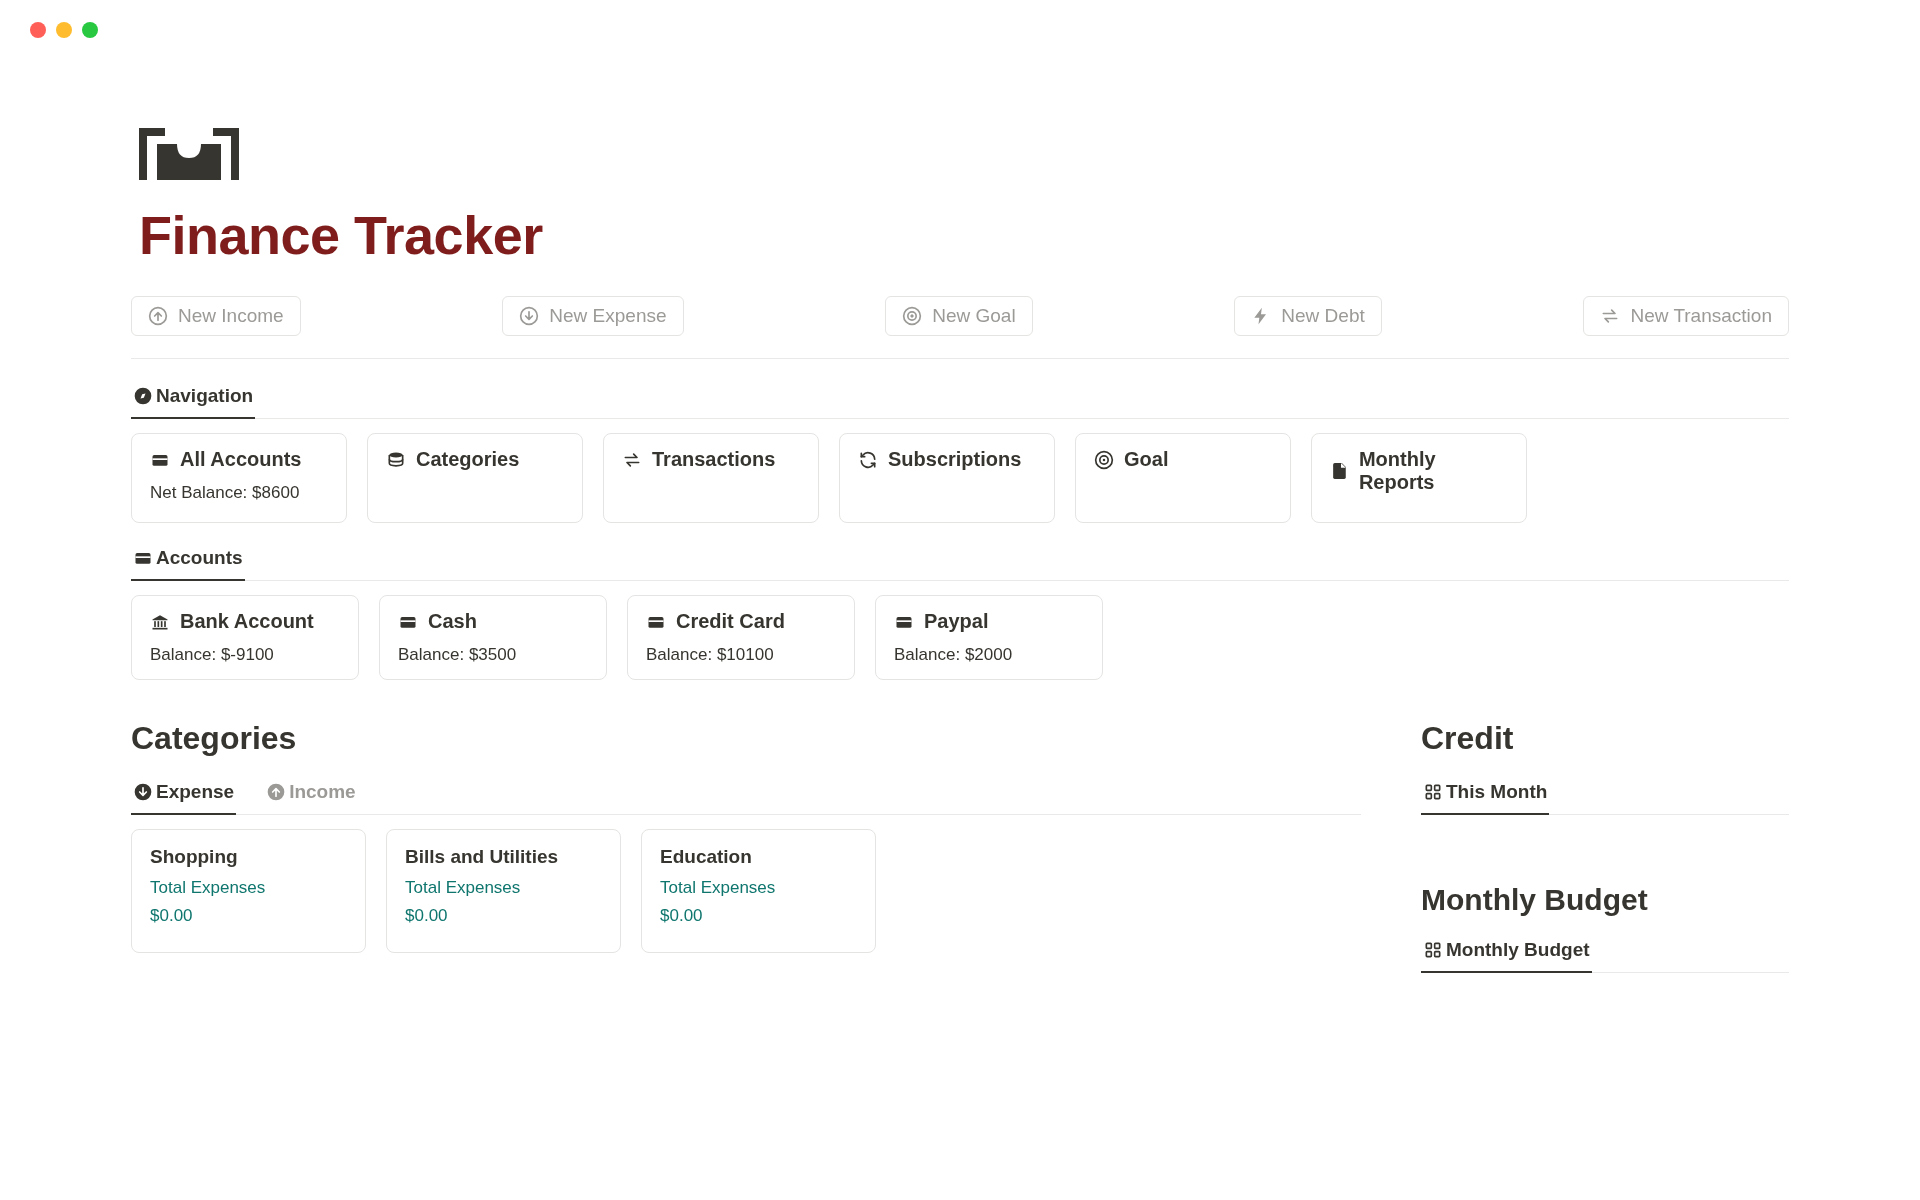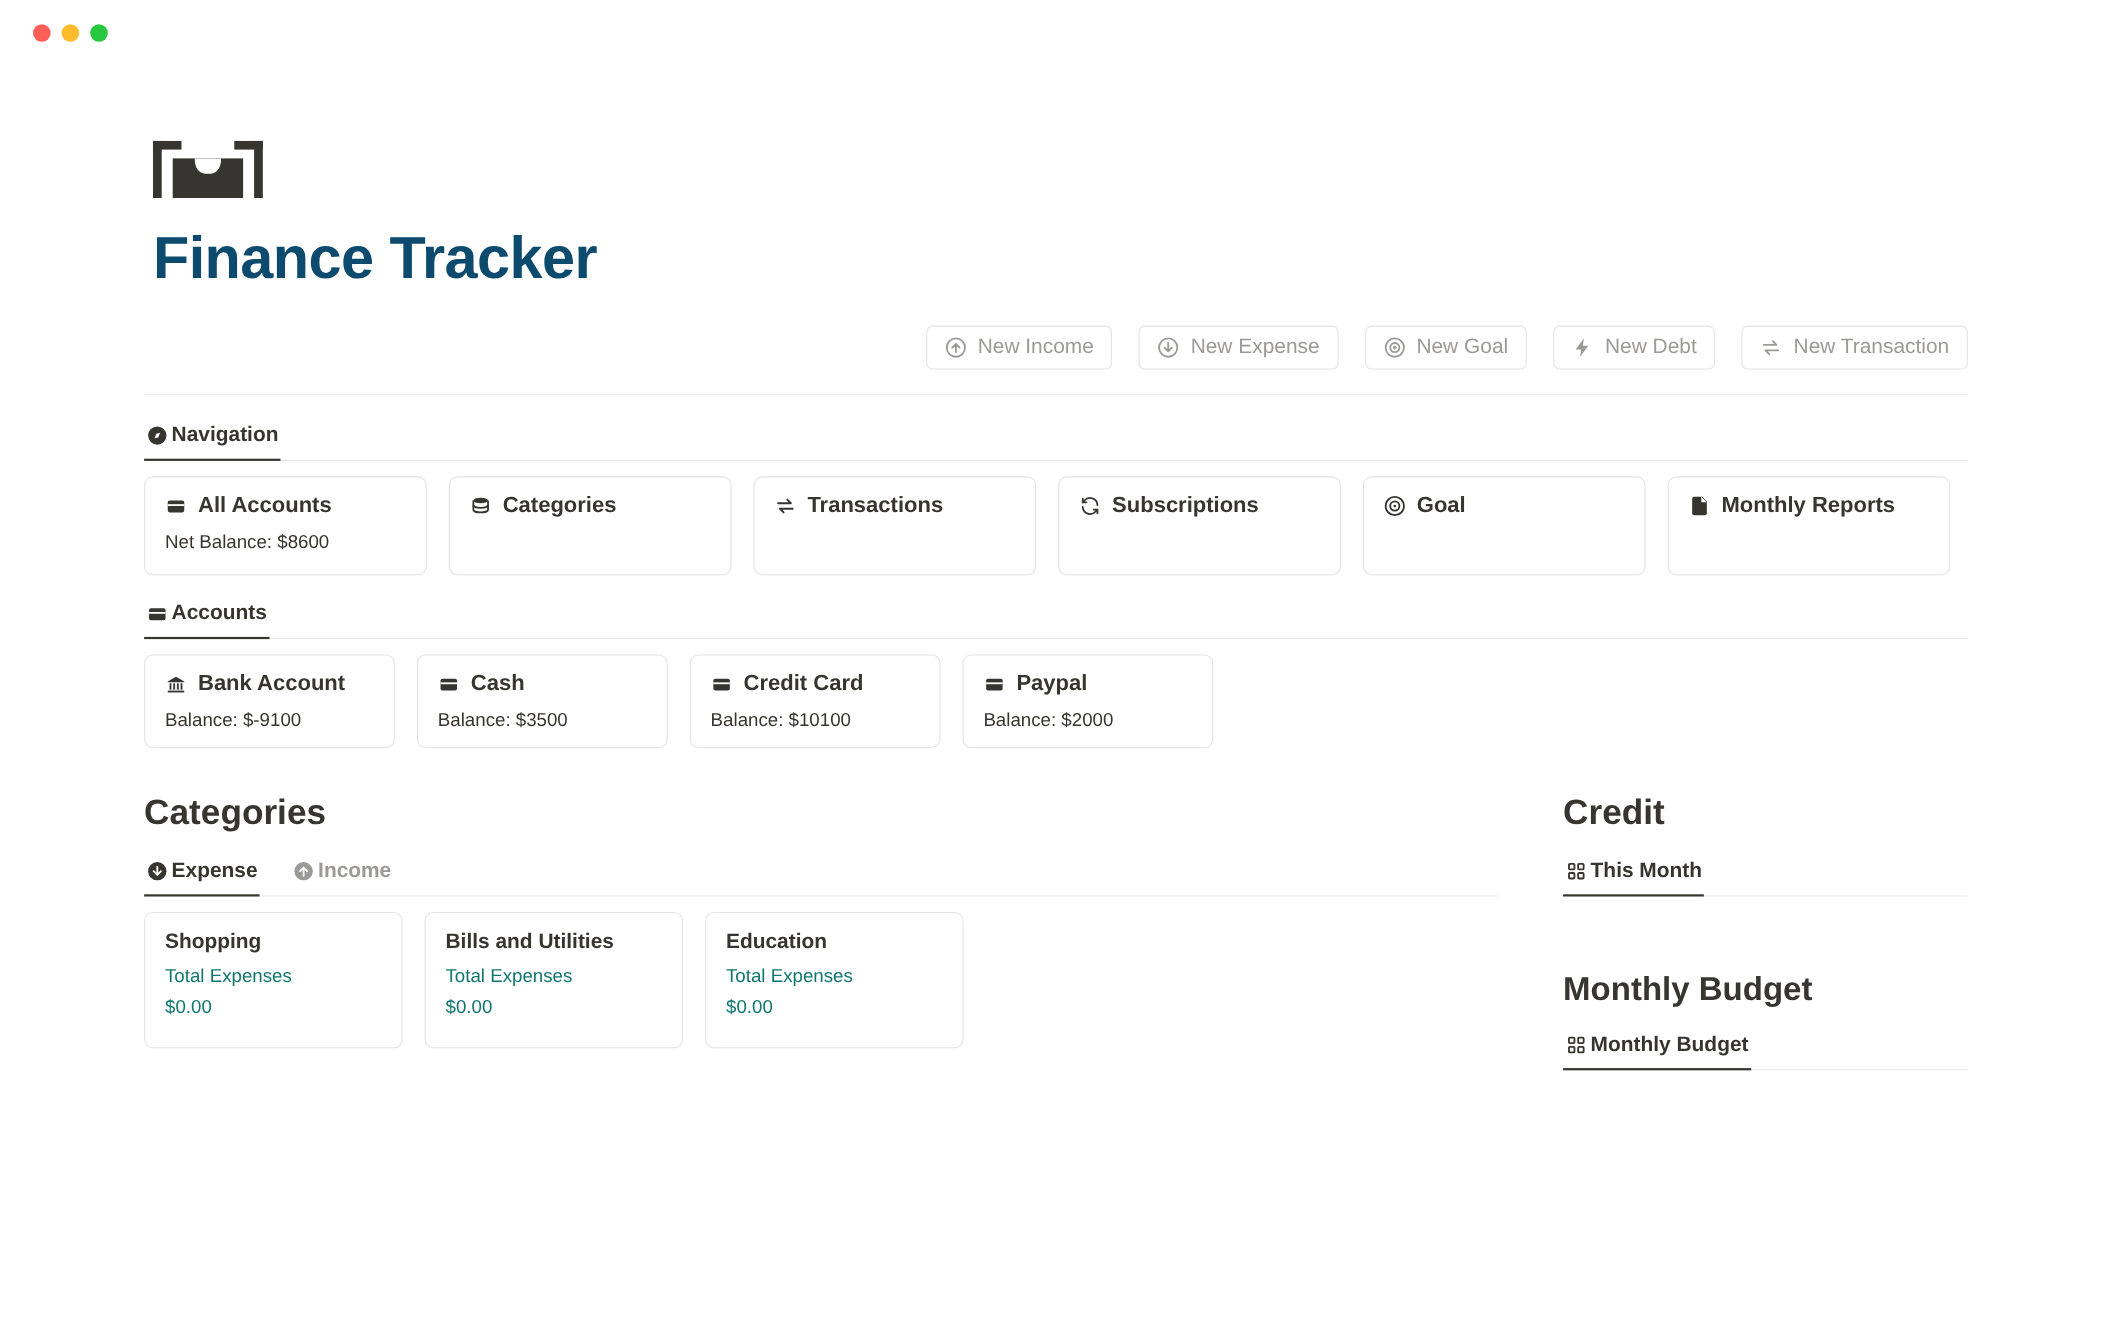--- a/index.html
+++ b/index.html
@@ -18,27 +18,27 @@
   .dot.green { background: #28c840; }
   .page {
     width: 1658px;
     margin: 0 auto;
     padding: 90px 0 40px 0;
   }
   .logo-row { margin-bottom: 24px; }
   .page-title {
     font-size: 54px;
     font-weight: 700;
-    color: #0c4a6e;
+    color: #7f1d1d;
     margin-bottom: 30px;
     letter-spacing: -0.5px;
   }
   .actions-row {
     display: flex;
-    justify-content: flex-end;
+    justify-content: space-between;
     border-bottom: 1px solid #e9e9e7;
     padding-bottom: 22px;
     margin-bottom: 18px;
     gap: 24px;
   }
   .pill {
     display: inline-flex; align-items: center; gap: 10px;
     border: 1px solid #e4e4e2;
     border-radius: 6px;
     padding: 8px 16px;
@@ -73,21 +73,21 @@
     cursor: pointer;
     min-height: 90px;
   }
   .card-title {
     display: flex; align-items: center; gap: 10px;
     font-size: 20px; font-weight: 600; color: #37352f;
     margin-bottom: 12px;
   }
   .card-title svg { width: 20px; height: 20px; fill: #37352f; stroke: #37352f; }
   .card-sub { font-size: 17px; color: #37352f; font-weight: 400; }
-  .nav-card { width: 257px; }
+  .nav-card { width: 216px; }
   .acct-card { width: 228px; min-height: 84px; }
   .cat-card { width: 235px; padding: 16px 18px 18px 18px; }
   .cat-card .card-title { font-size: 19px; font-weight: 600; margin-bottom: 10px; }
   .cat-line { font-size: 17px; color: #0f766e; margin-bottom: 8px; }
   .columns { display: flex; gap: 60px; margin-top: 40px; }
   .col-left { flex: 0 0 auto; }
   .col-right { flex: 1; }
   .h2 {
     font-size: 32px; font-weight: 700; color: #37352f; margin-bottom: 16px;
   }

